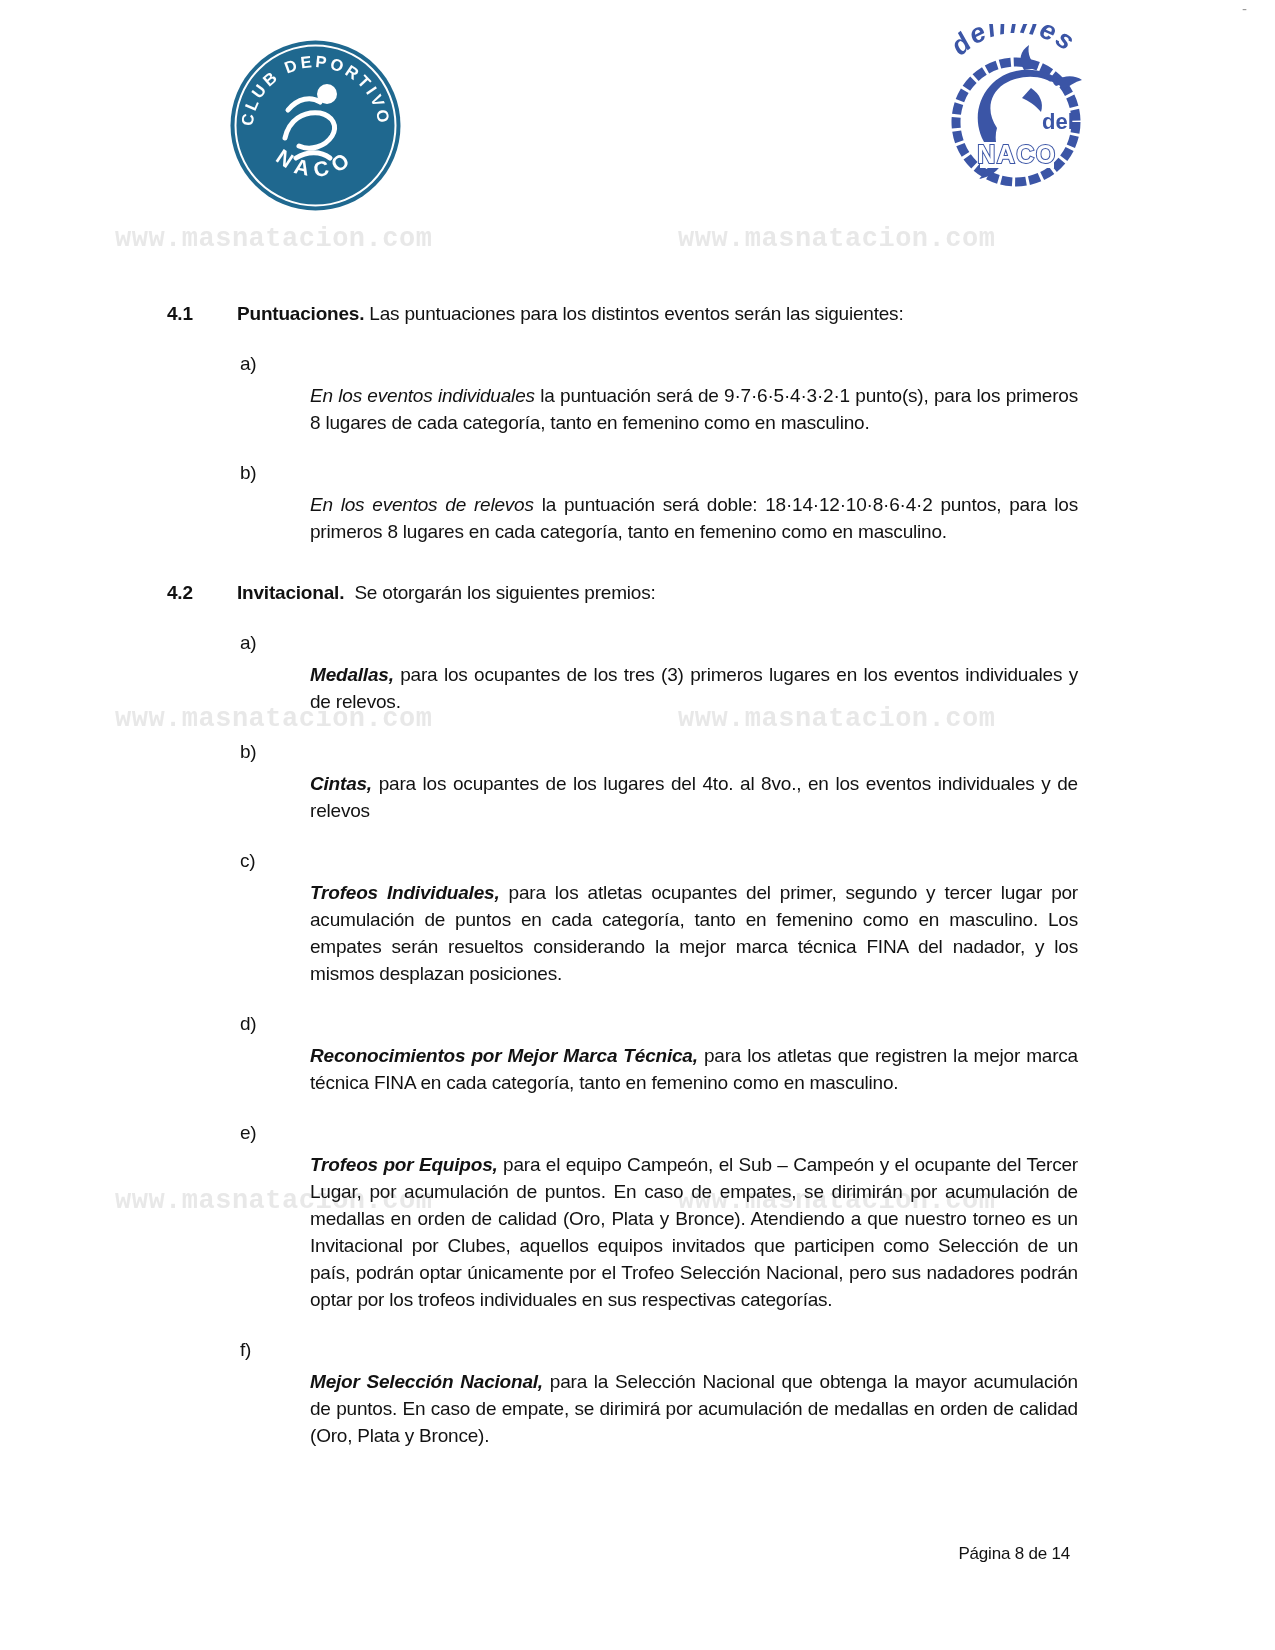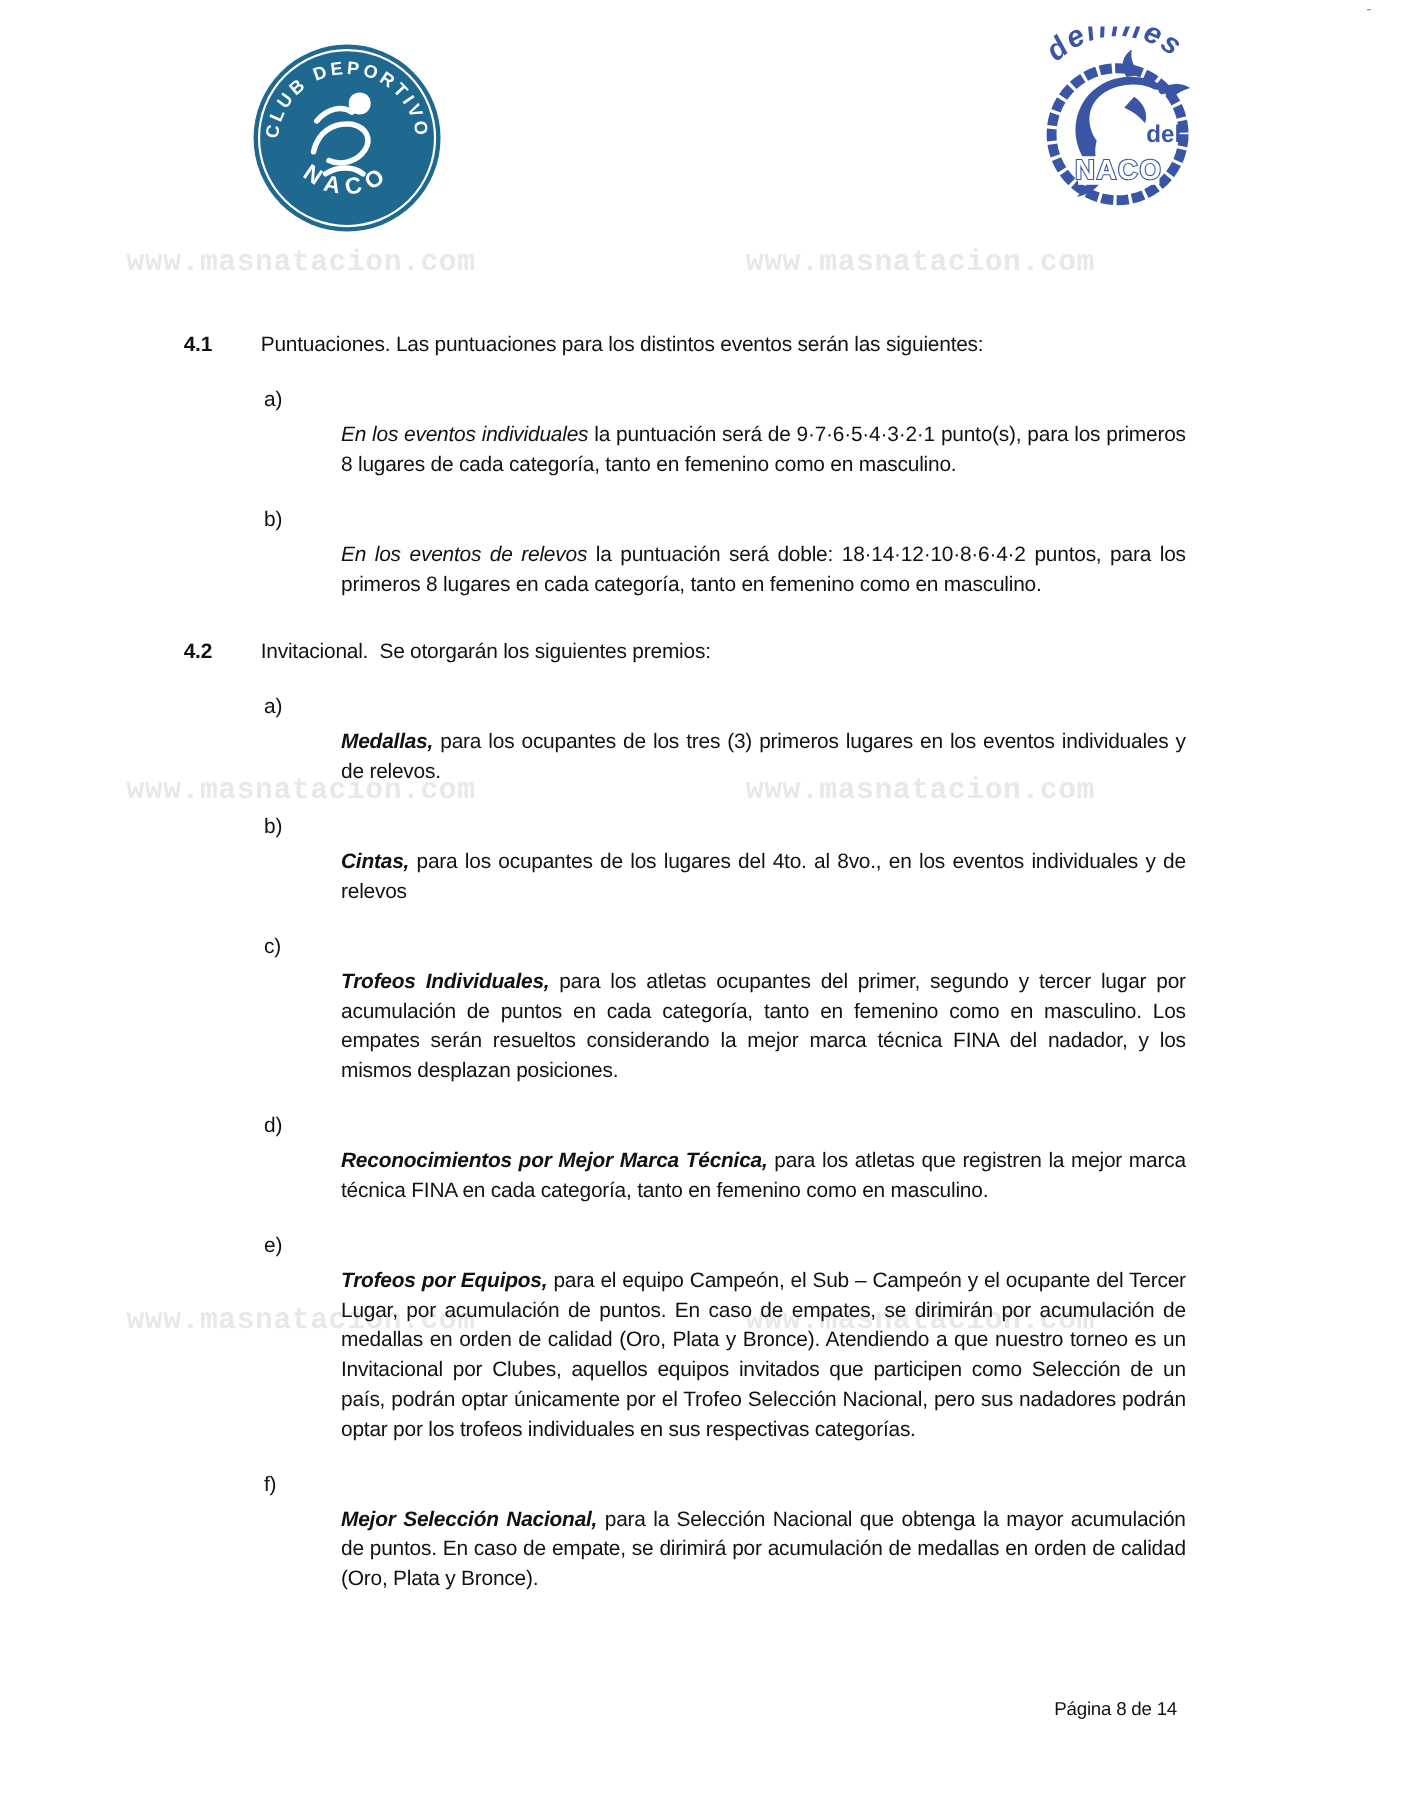--- a/index.html
+++ b/index.html
@@ -26,21 +26,21 @@
   
   .content {
     position:absolute; left:167px; top:300px; width:911px; z-index:1;
     font-size:19px; line-height:27px; letter-spacing:-0.2px;
   }
   .section { margin-top:0; }
   .section + .section { margin-top:34px; }
   .sec-head { display:flex; }
   .sec-num { width:70px; flex:none; font-weight:700; }
   .sec-title { flex:1; }
-  .b  { font-weight:400; }
+  .b  { font-weight:700; }
   .lead-i  { font-style:italic; }
   .lead-bi { font-style:italic; font-weight:700; }
   .items { margin-left:73px; }
   .item { display:flex; margin-top:23px; }
   .item-label { width:70px; flex:none; }
   .item-body { flex:1; text-align:justify;margin-top:32px; }
   
   .footer {
     position:absolute; right:205px; top:1544px; z-index:1;
     font-size:17px; letter-spacing:-0.2px;

